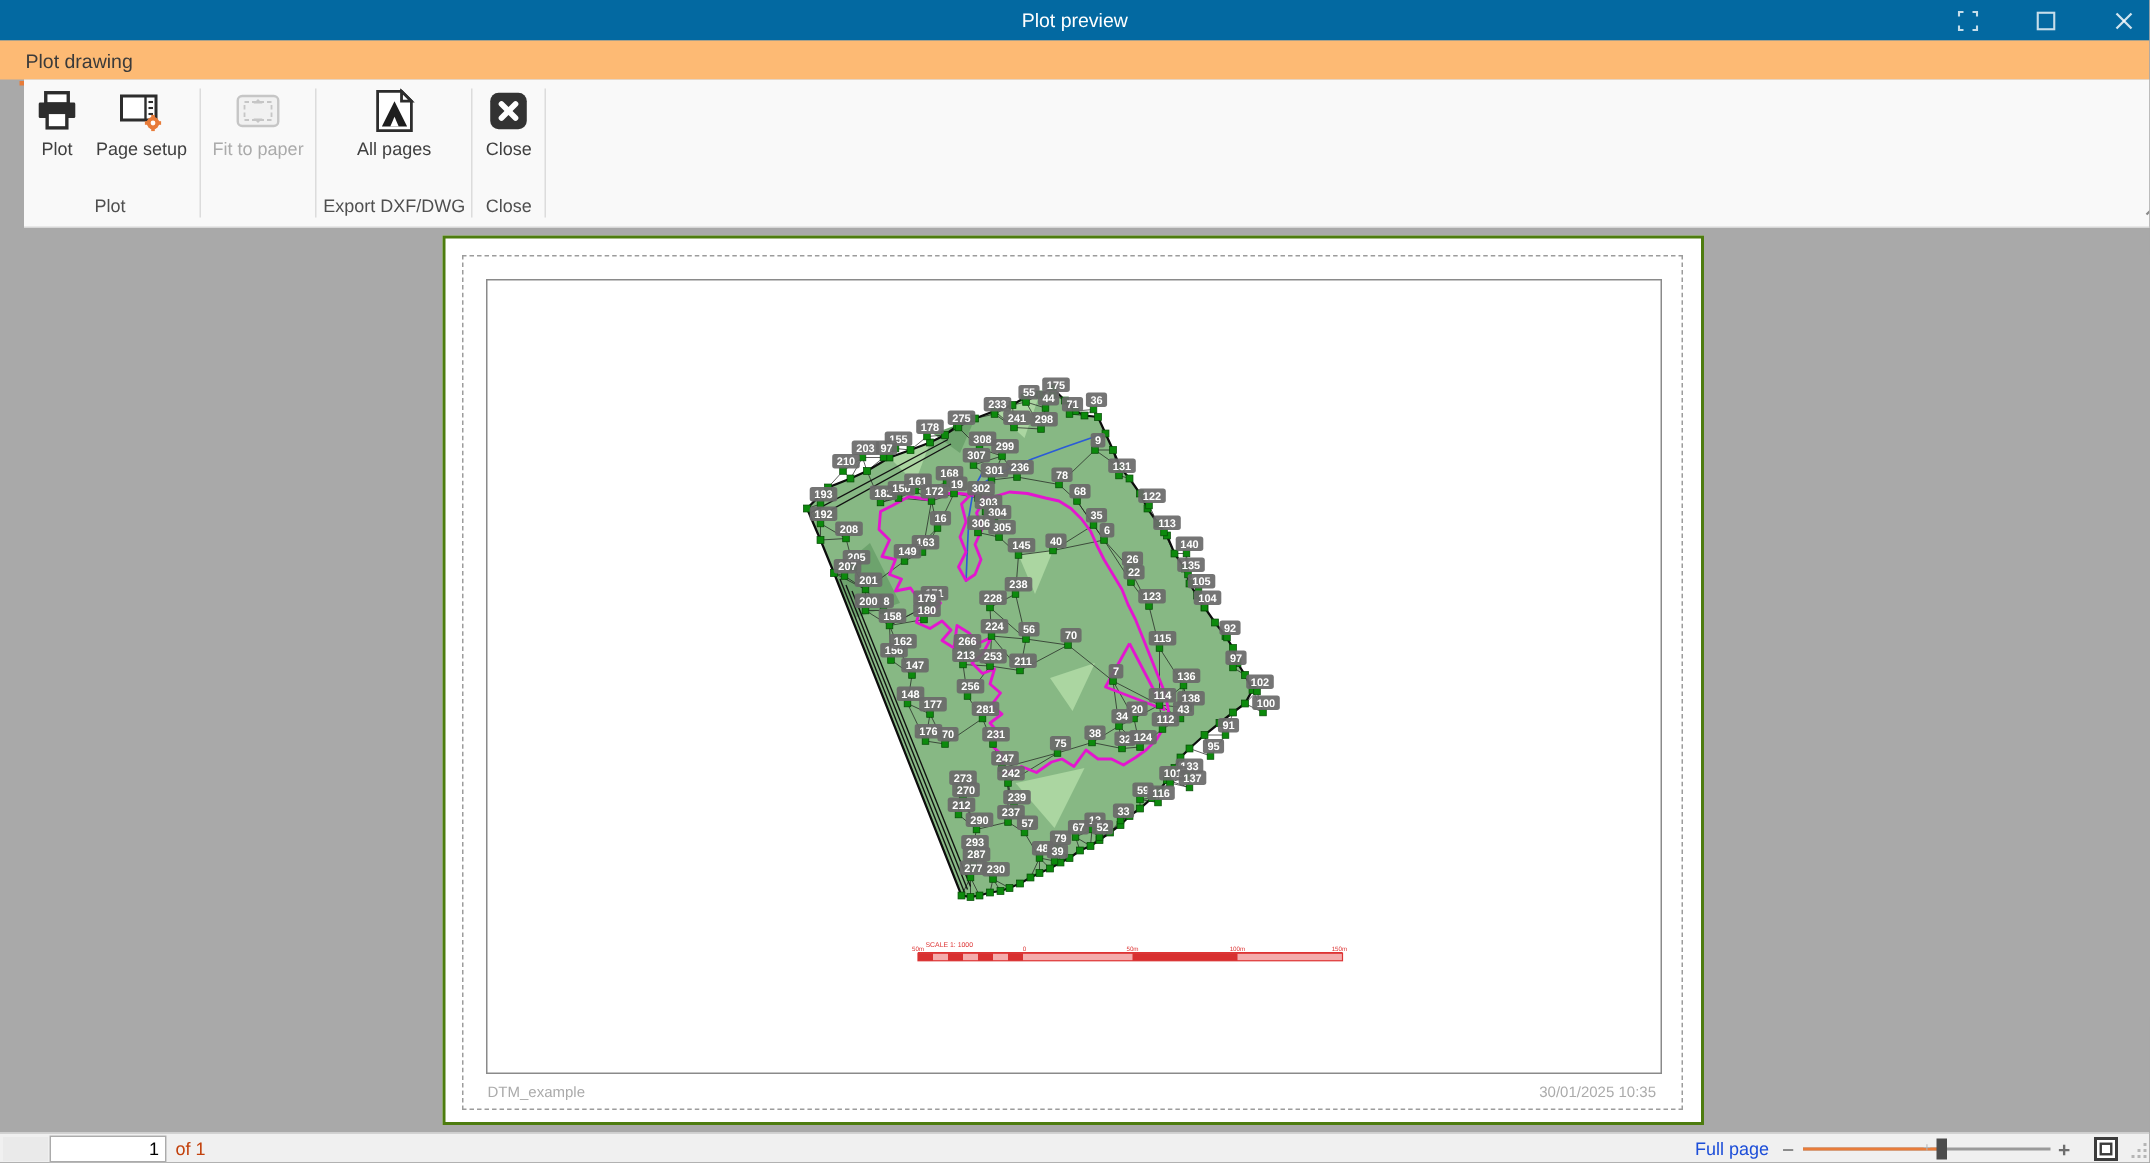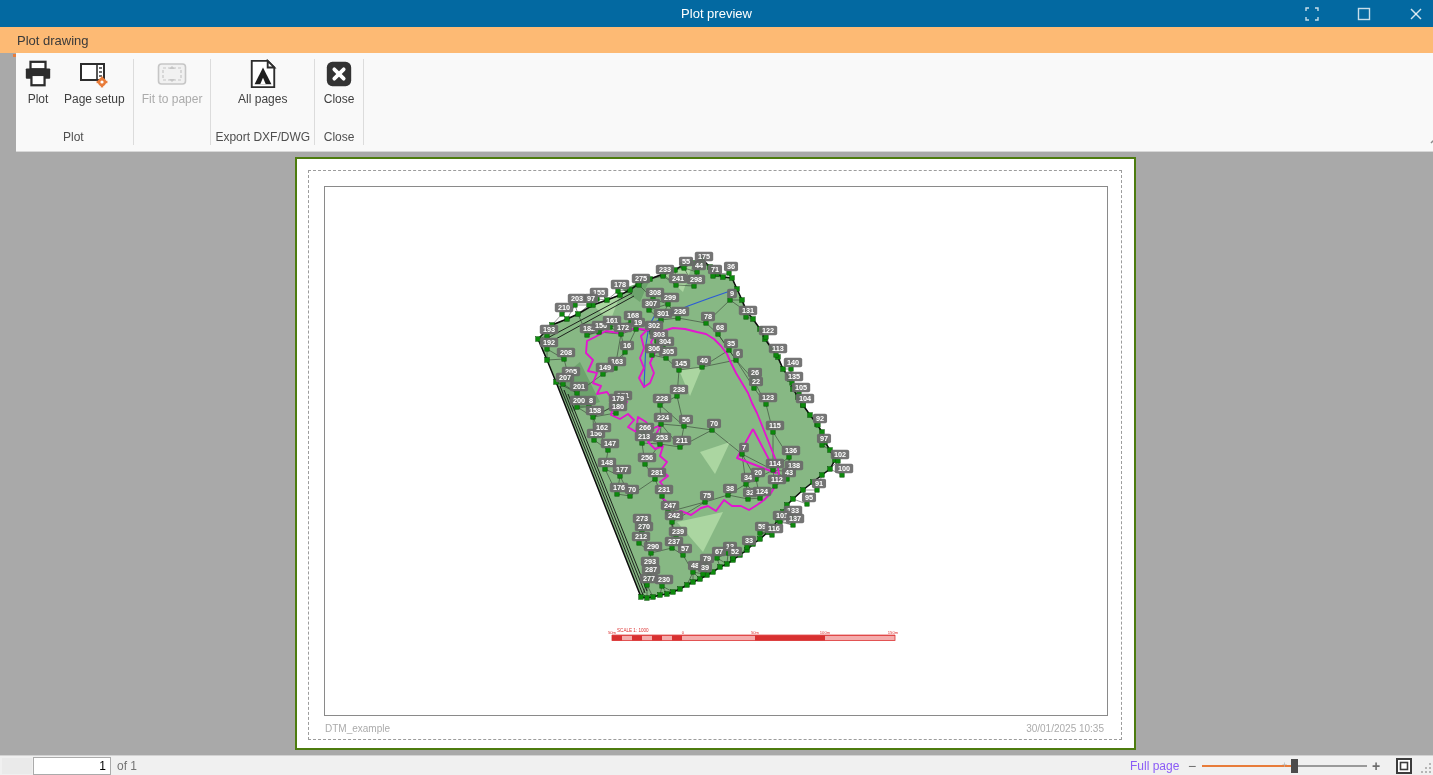--- a/index.html
+++ b/index.html
@@ -33,22 +33,22 @@
   .pmargin{position:absolute;left:11px;top:11px;width:814px;height:570px;border:1px dashed #9c9c9c;box-sizing:border-box;}
   .pframe{position:absolute;left:27px;top:27px;width:784px;height:530px;border:1px solid #8a8a8a;box-sizing:border-box;}
   .pfoot-l{position:absolute;left:28px;top:564px;font-size:10px;color:#ababab;}
   .pfoot-r{position:absolute;right:30px;top:564px;font-size:10px;color:#ababab;}
   .dwg{position:absolute;left:0;top:0;}
 
   
   .statusbar{position:absolute;left:0;top:755px;width:1433px;height:20px;background:#f0f0f0;border-top:1px solid #d2d2d2;box-sizing:border-box;display:flex;align-items:center;}
   .navstub{position:absolute;left:2px;top:2px;width:30px;height:16px;background:#eaeaea;}
   .pginput{position:absolute;left:33px;top:1px;width:68px;height:16px;border:1px solid #ababab;font-size:12px;text-align:right;padding:0 4px;font-family:"Liberation Sans",sans-serif;background:#fff;}
-  .ofpages{position:absolute;left:117px;top:3px;font-size:12px;color:#737373;}
-  .zoomlbl{position:absolute;left:1130px;top:3px;font-size:12px;color:#8b5cf6;}
+  .ofpages{position:absolute;left:117px;top:3px;font-size:12px;color:#c2410c;}
+  .zoomlbl{position:absolute;left:1130px;top:3px;font-size:12px;color:#1d4ed8;}
   .zminus{position:absolute;left:1188px;top:2px;font-size:14px;color:#6d6d6d;cursor:pointer;}
   .ztrack{position:absolute;left:1202px;top:9px;width:165px;height:2px;background:#9a9a9a;cursor:pointer;}
   .ztrack .fill{position:absolute;left:0;top:0;height:2px;width:93px;background:#e87c3a;}
   .ztrack .tick{position:absolute;left:80px;top:-3px;width:7px;height:7px;color:#b5b5b5;font-size:9px;line-height:7px;}
   .zthumb{position:absolute;left:89px;top:-6px;width:7px;height:14px;background:#4c4c4c;cursor:pointer;}
   .zplus{position:absolute;left:1372px;top:2px;font-size:14px;color:#6d6d6d;font-weight:bold;cursor:pointer;}
   .fitbtn{position:absolute;left:1396px;top:2px;width:16px;height:16px;cursor:pointer;}
   .grip{position:absolute;left:1420px;top:4px;width:12px;height:12px;}
 </style>
 </head>

